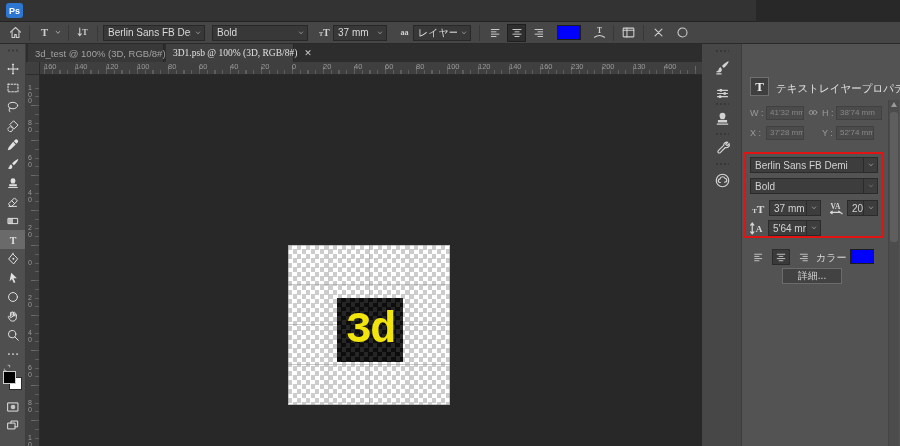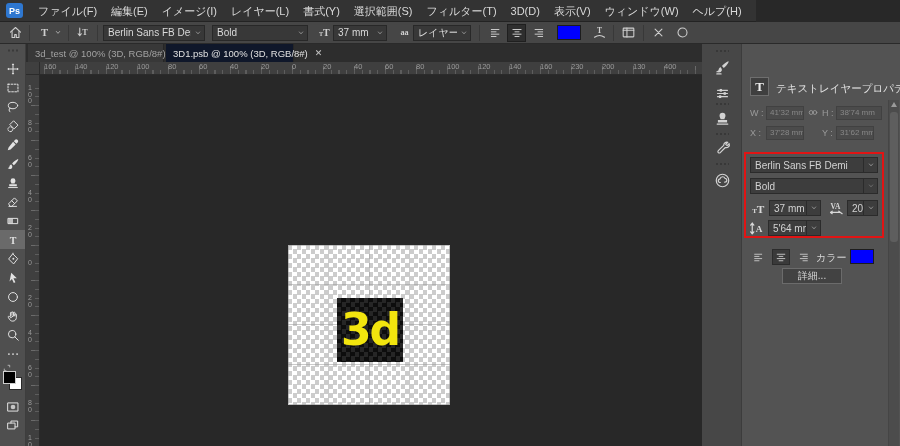--- a/index.html
+++ b/index.html
@@ -39,21 +39,21 @@
   .chips .swapmini svg{width:10px;height:10px;}
   .chip-bg{position:absolute;left:9px;top:14px;width:11px;height:11px;background:#fff;border:1px solid #2a2a2a;}
   .chip-fg{position:absolute;left:3px;top:8px;width:11px;height:11px;background:#000;border:1px solid #cfcfcf;}
   
   .center{position:absolute;left:26px;top:44px;width:676px;height:402px;background:#282828;}
   .tabbar{position:absolute;left:0;top:0;width:676px;height:18px;background:#2d2d2d;}
   .dtab{position:absolute;top:0;height:18px;display:flex;align-items:center;padding:0 7px;box-sizing:border-box;
         font-size:9.5px;white-space:nowrap;border-right:1px solid #262626;}
   .dtab .close{margin-left:7px;font-size:9px;opacity:.85;}
   .dtab.inactive{left:2px;width:136px;background:#383838;color:#a2a2a2;}
-  .dtab.active{left:140px;width:128px;background:#0f172a;color:#e0e0e0;}
+  .dtab.active{left:140px;width:128px;background:#404040;color:#e0e0e0;font-family:Liberation Serif, serif;}
   .rcorner{position:absolute;left:0;top:18px;width:14px;height:13px;background:#3f3f3f;
            border-right:1px solid #2b2b2b;border-bottom:1px solid #2b2b2b;box-sizing:border-box;}
   .rtop{position:absolute;left:14px;top:18px;width:662px;height:13px;background:#3f3f3f;border-bottom:1px solid #2b2b2b;
         box-sizing:border-box;overflow:hidden;
         background-image:repeating-linear-gradient(90deg,#5d5d5d 0 1px,transparent 1px 7.75px),
                          repeating-linear-gradient(90deg,#6a6a6a 0 1px,transparent 1px 31px);
         background-size:100% 4px,100% 8px;background-position:4px 100%,4px 100%;background-repeat:no-repeat;}
   .hlab{position:absolute;top:1px;font-size:7.5px;color:#9b9b9b;line-height:8px;}
   .rleft{position:absolute;left:0;top:31px;width:14px;height:371px;background:#3f3f3f;border-right:1px solid #2b2b2b;
          box-sizing:border-box;overflow:hidden;
@@ -116,33 +116,20 @@
   [data-icon] svg .f{fill:currentColor;stroke:none;}
   [data-icon] svg text{fill:currentColor;stroke:none;font-family:"Liberation Serif",serif;font-weight:bold;text-anchor:middle;}
 </style>
 </head>
 <body>
 
 <div class="app">
 
   <div class="menubar">
     <div class="pslogo">Ps</div>
-    <div style="display:flex">
-        <span class="mitem">ファイル(F)</span>
-        <span class="mitem">編集(E)</span>
-        <span class="mitem">イメージ(I)</span>
-        <span class="mitem">レイヤー(L)</span>
-        <span class="mitem">書式(Y)</span>
-        <span class="mitem">選択範囲(S)</span>
-        <span class="mitem">フィルター(T)</span>
-        <span class="mitem">3D(D)</span>
-        <span class="mitem">表示(V)</span>
-        <span class="mitem">ウィンドウ(W)</span>
-        <span class="mitem">ヘルプ(H)</span>
-      </div>
   </div>
 
   <div class="optionsbar">
     <span class="ob-icon" style="margin-left:6px" data-icon="home">
         <svg viewBox="0 0 24 24">
           <path d="M4 11.5L12 4l8 7.5"></path>
           <path d="M6.5 10.5V20h4.2v-4.6h2.6V20h4.2v-9.5"></path>
         </svg>
       </span>
     <span class="ob-sep"></span>
@@ -446,21 +433,21 @@
         <span class="vlab" style="top: 220px;">20</span>
         <span class="vlab" style="top: 255px;">40</span>
         <span class="vlab" style="top: 290px;">60</span>
         <span class="vlab" style="top: 325px;">80</span>
         <span class="vlab" style="top: 360px;">100</span>
       </div>
     <div class="viewport">
       <div class="doc">
         <div class="docgrid"></div>
         <div class="subject">
-          <span class="txt" style="color: rgb(242, 229, 14);">3d</span>
+          <span class="txt" style="color: rgb(242, 229, 14); font-family: Liberation Mono, monospace;">3d</span>
         </div>
       </div>
     </div>
   </div>
 
   <div class="rightside">
     <div class="dock">
       <div class="ddots" style="top:5px"></div>
       <div class="dockicon" style="top:13px" data-icon="brushset">
           <svg viewBox="0 0 24 24">
@@ -508,21 +495,21 @@
           <svg viewBox="0 0 24 24">
             <circle cx="8.6" cy="12" r="3.6"></circle>
             <circle cx="15.4" cy="12" r="3.6"></circle>
           </svg>
         </span>
       <span class="dimlabel" style="left:80px;top:64px">H :</span>
       <div class="dimfield" style="left:94px;top:62px;width:46px">38'74 mm</div>
       <span class="dimlabel" style="left:8px;top:84px">X :</span>
       <div class="dimfield" style="left:24px;top:82px;width:38px">37'28 mm</div>
       <span class="dimlabel" style="left:80px;top:84px">Y :</span>
-      <div class="dimfield" style="left:94px;top:82px;width:38px">31'62 mm</div>
+      <div class="dimfield" style="left:94px;top:82px;width:38px">52'74 mm</div>
 
       <div class="pscroll">
         <span class="up"></span>
         <span class="thumb"></span>
       </div>
 
       <div class="redbox" style="border-color: rgb(225, 20, 20);"></div>
 
       <div class="pdrop" style="left:8px;top:113px;width:128px">
         <span class="val">Berlin Sans FB Demi</span>

